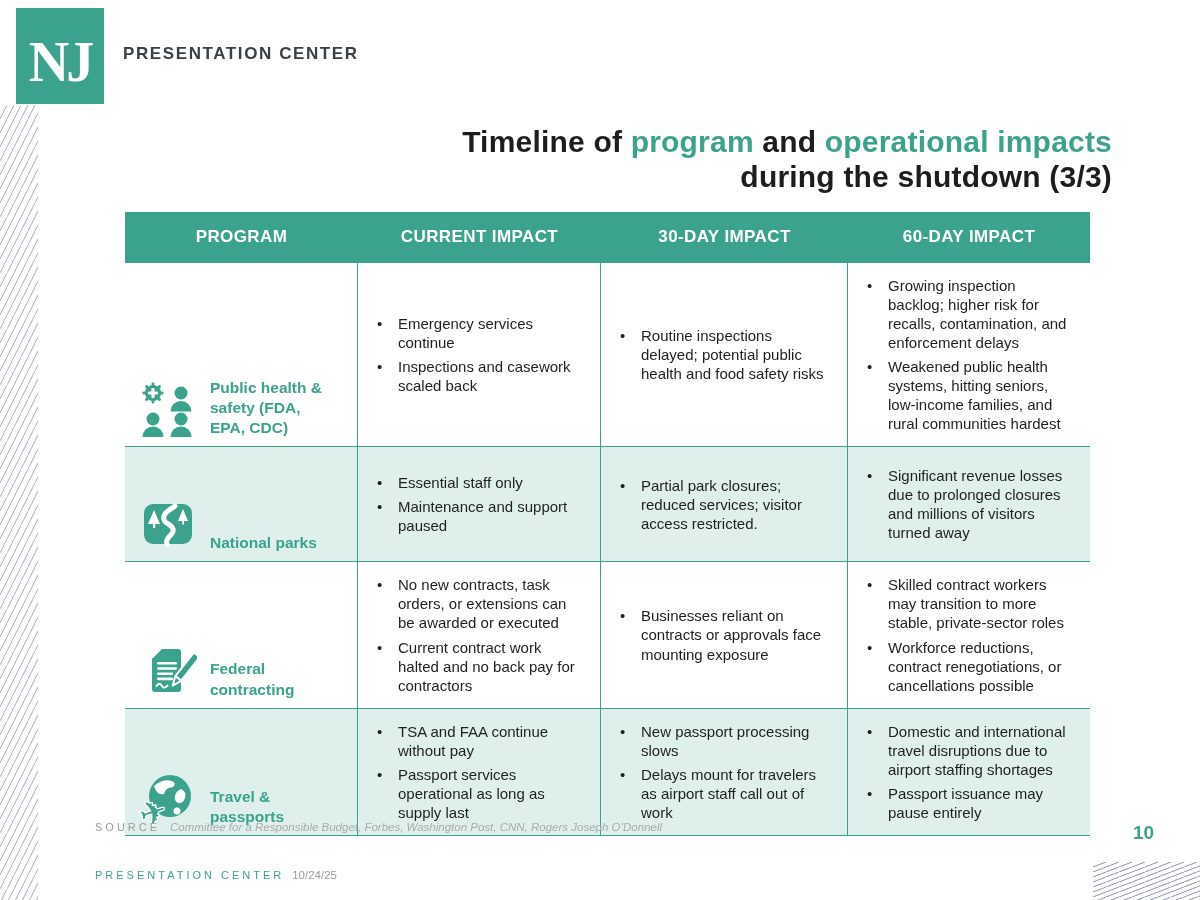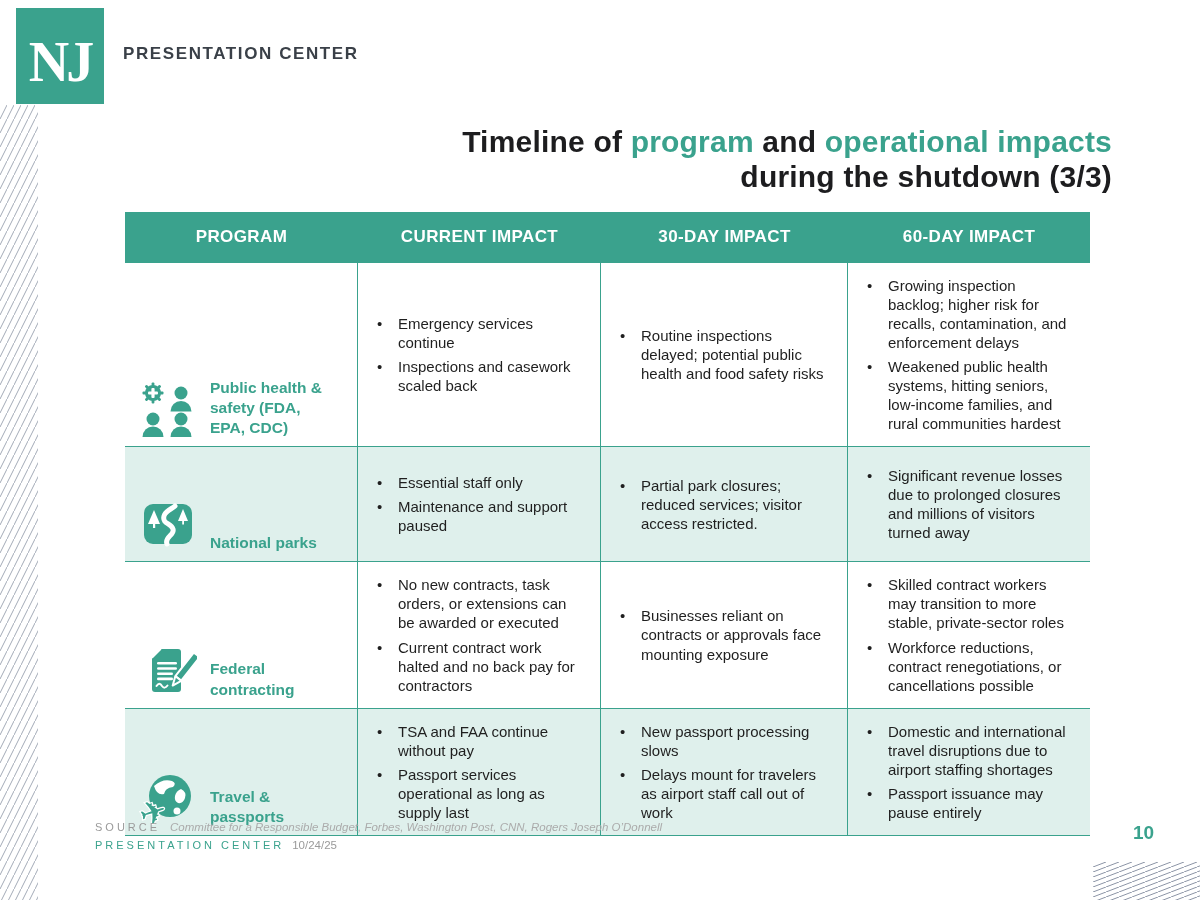--- a/index.html
+++ b/index.html
@@ -68,21 +68,21 @@
   }
   ul.bullets li::before {
     content:"\2022"; position:absolute; left:5px; top:0;
     color:#1f1f1f; font-size:15px;
   }
 
   
   .footer-line1 { position:absolute; left:95px; top:821px; font-size:11.5px; white-space:nowrap; }
   .source-label { color:#9a9a9a; letter-spacing:3px; font-size:11px; }
   .source-text { color:#ababab; font-style:italic; margin-left:10px; }
-  .footer-line2 { position:absolute; left:95px; top:839px; font-size:11.5px; white-space:nowrap; }
+  .footer-line2 { position:absolute; left:95px; top:869px; font-size:11.5px; white-space:nowrap; }
   .footer-brand { color:var(--accent); letter-spacing:3px; font-size:11px; }
   .footer-date { color:#9a9a9a; margin-left:8px; }
   .page-number {
     position:absolute; left:1133px; top:822px;
     color:var(--accent); font-weight:800; font-size:19px;
   }
 
   
   .left-hatch { position:absolute; left:0; top:105px; color:var(--hatch); }
   .corner-hatch { position:absolute; left:1093px; top:862px; color:var(--hatch); }

